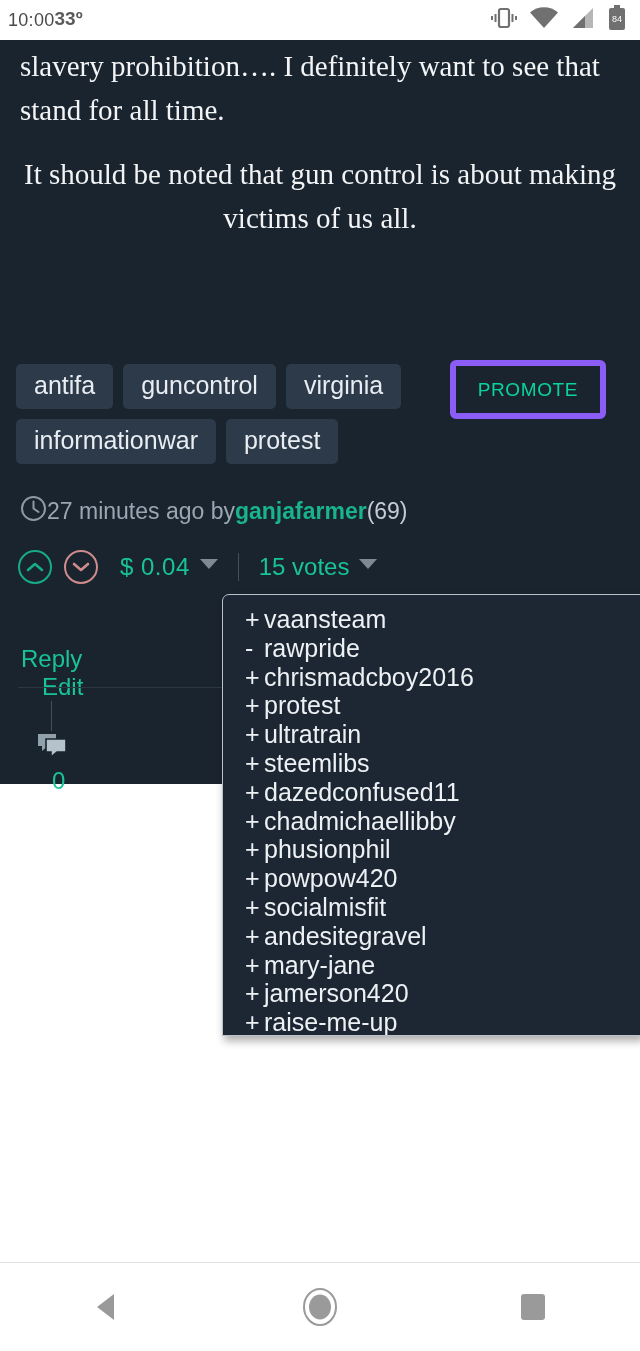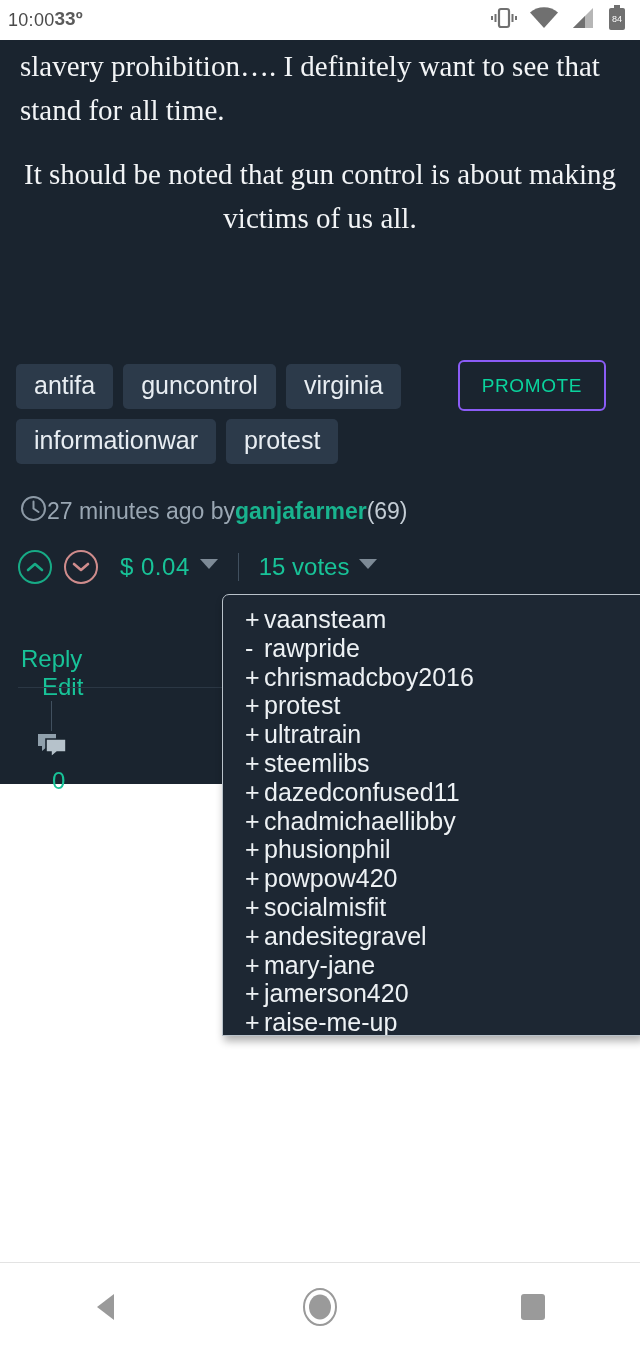--- a/index.html
+++ b/index.html
@@ -48,21 +48,21 @@
     position:absolute; left:16px; top:315px; width:608px;
   }
   .tags-wrap{ display:flex; flex-wrap:wrap; gap:10px; width:450px;margin-top:9px; }
   .tag{
     background:#2c3a4a; color:#e8edf2; border-radius:5px;
     font-size:25px; padding:9px 18px 11px 18px; line-height:1;
     white-space:nowrap;
   }
   #promote-btn{
     position:absolute; right:18px; top:5px;
-    border:2px solid #8b5cf6; color:#0ad39d; background:transparent;
+    border:6px solid #8b5cf6; color:#0ad39d; background:transparent;
     border-radius:6px; font-size:19px; letter-spacing:.6px;
     padding:14px 22px; line-height:1;
   }
 
   
   #meta-row{
     position:absolute; left:20px; top:455px;
     display:flex; align-items:center; gap:0;
     font-size:23px; color:#9aa7b3;
   }

